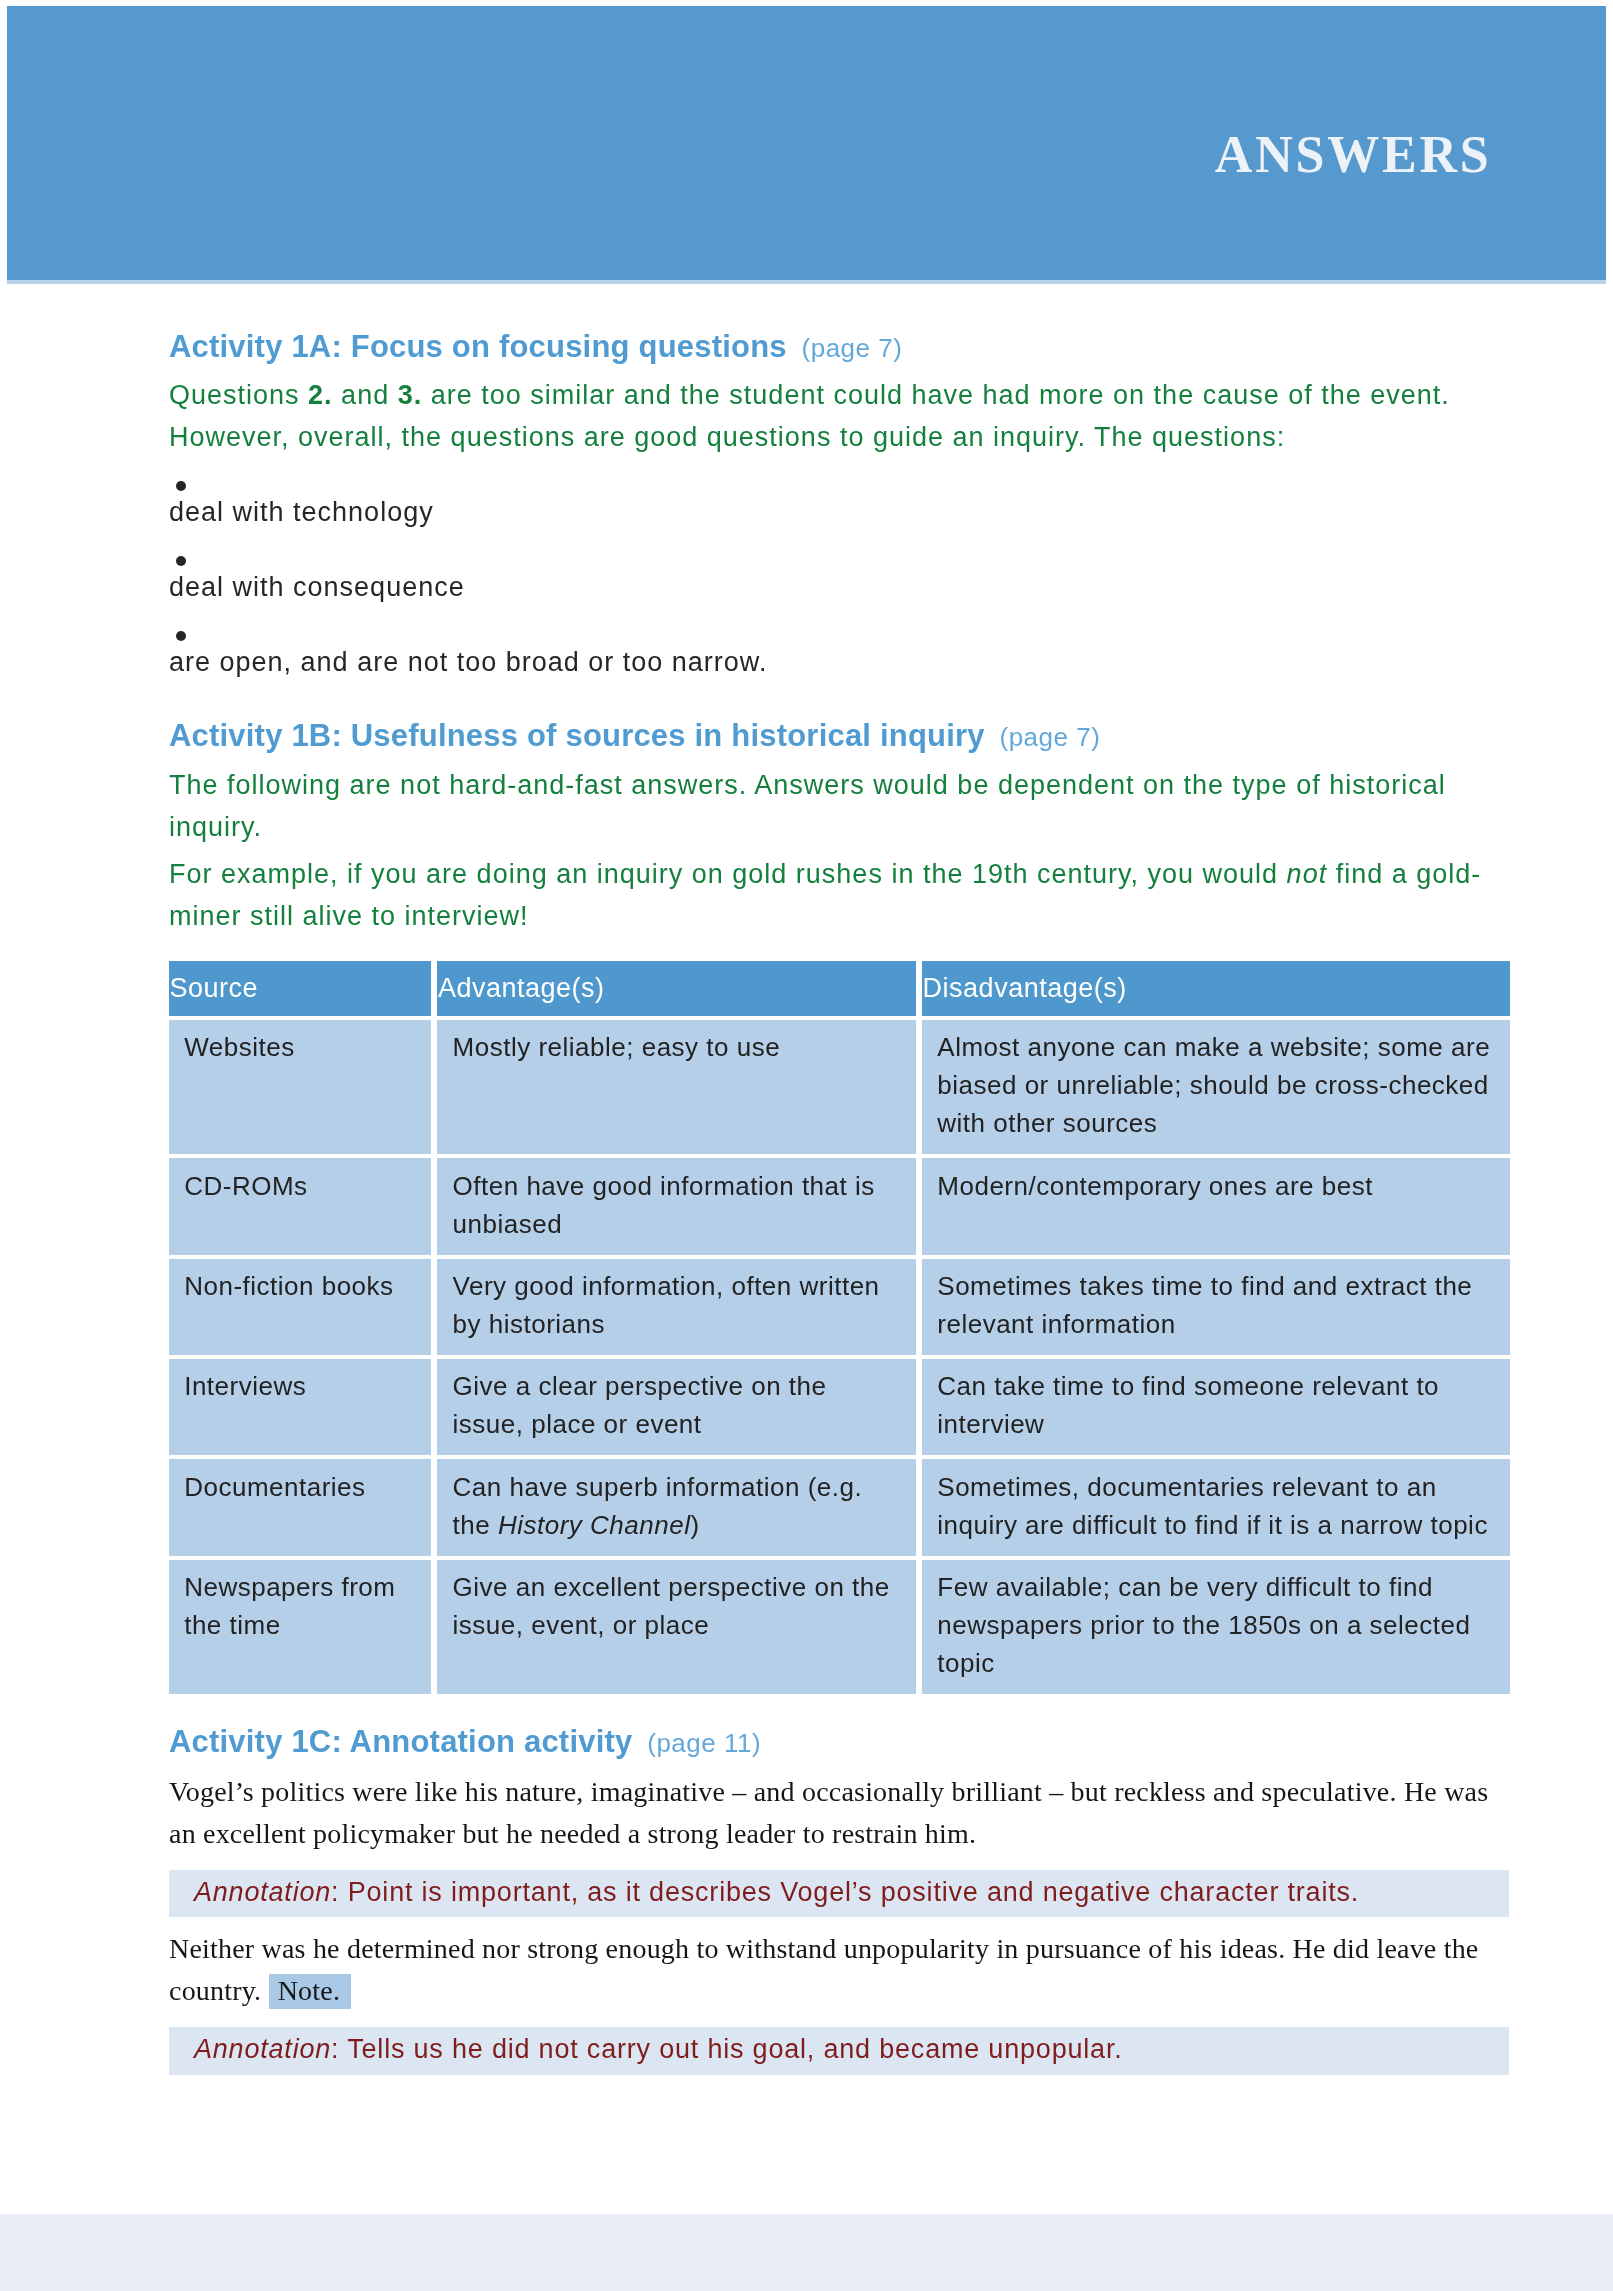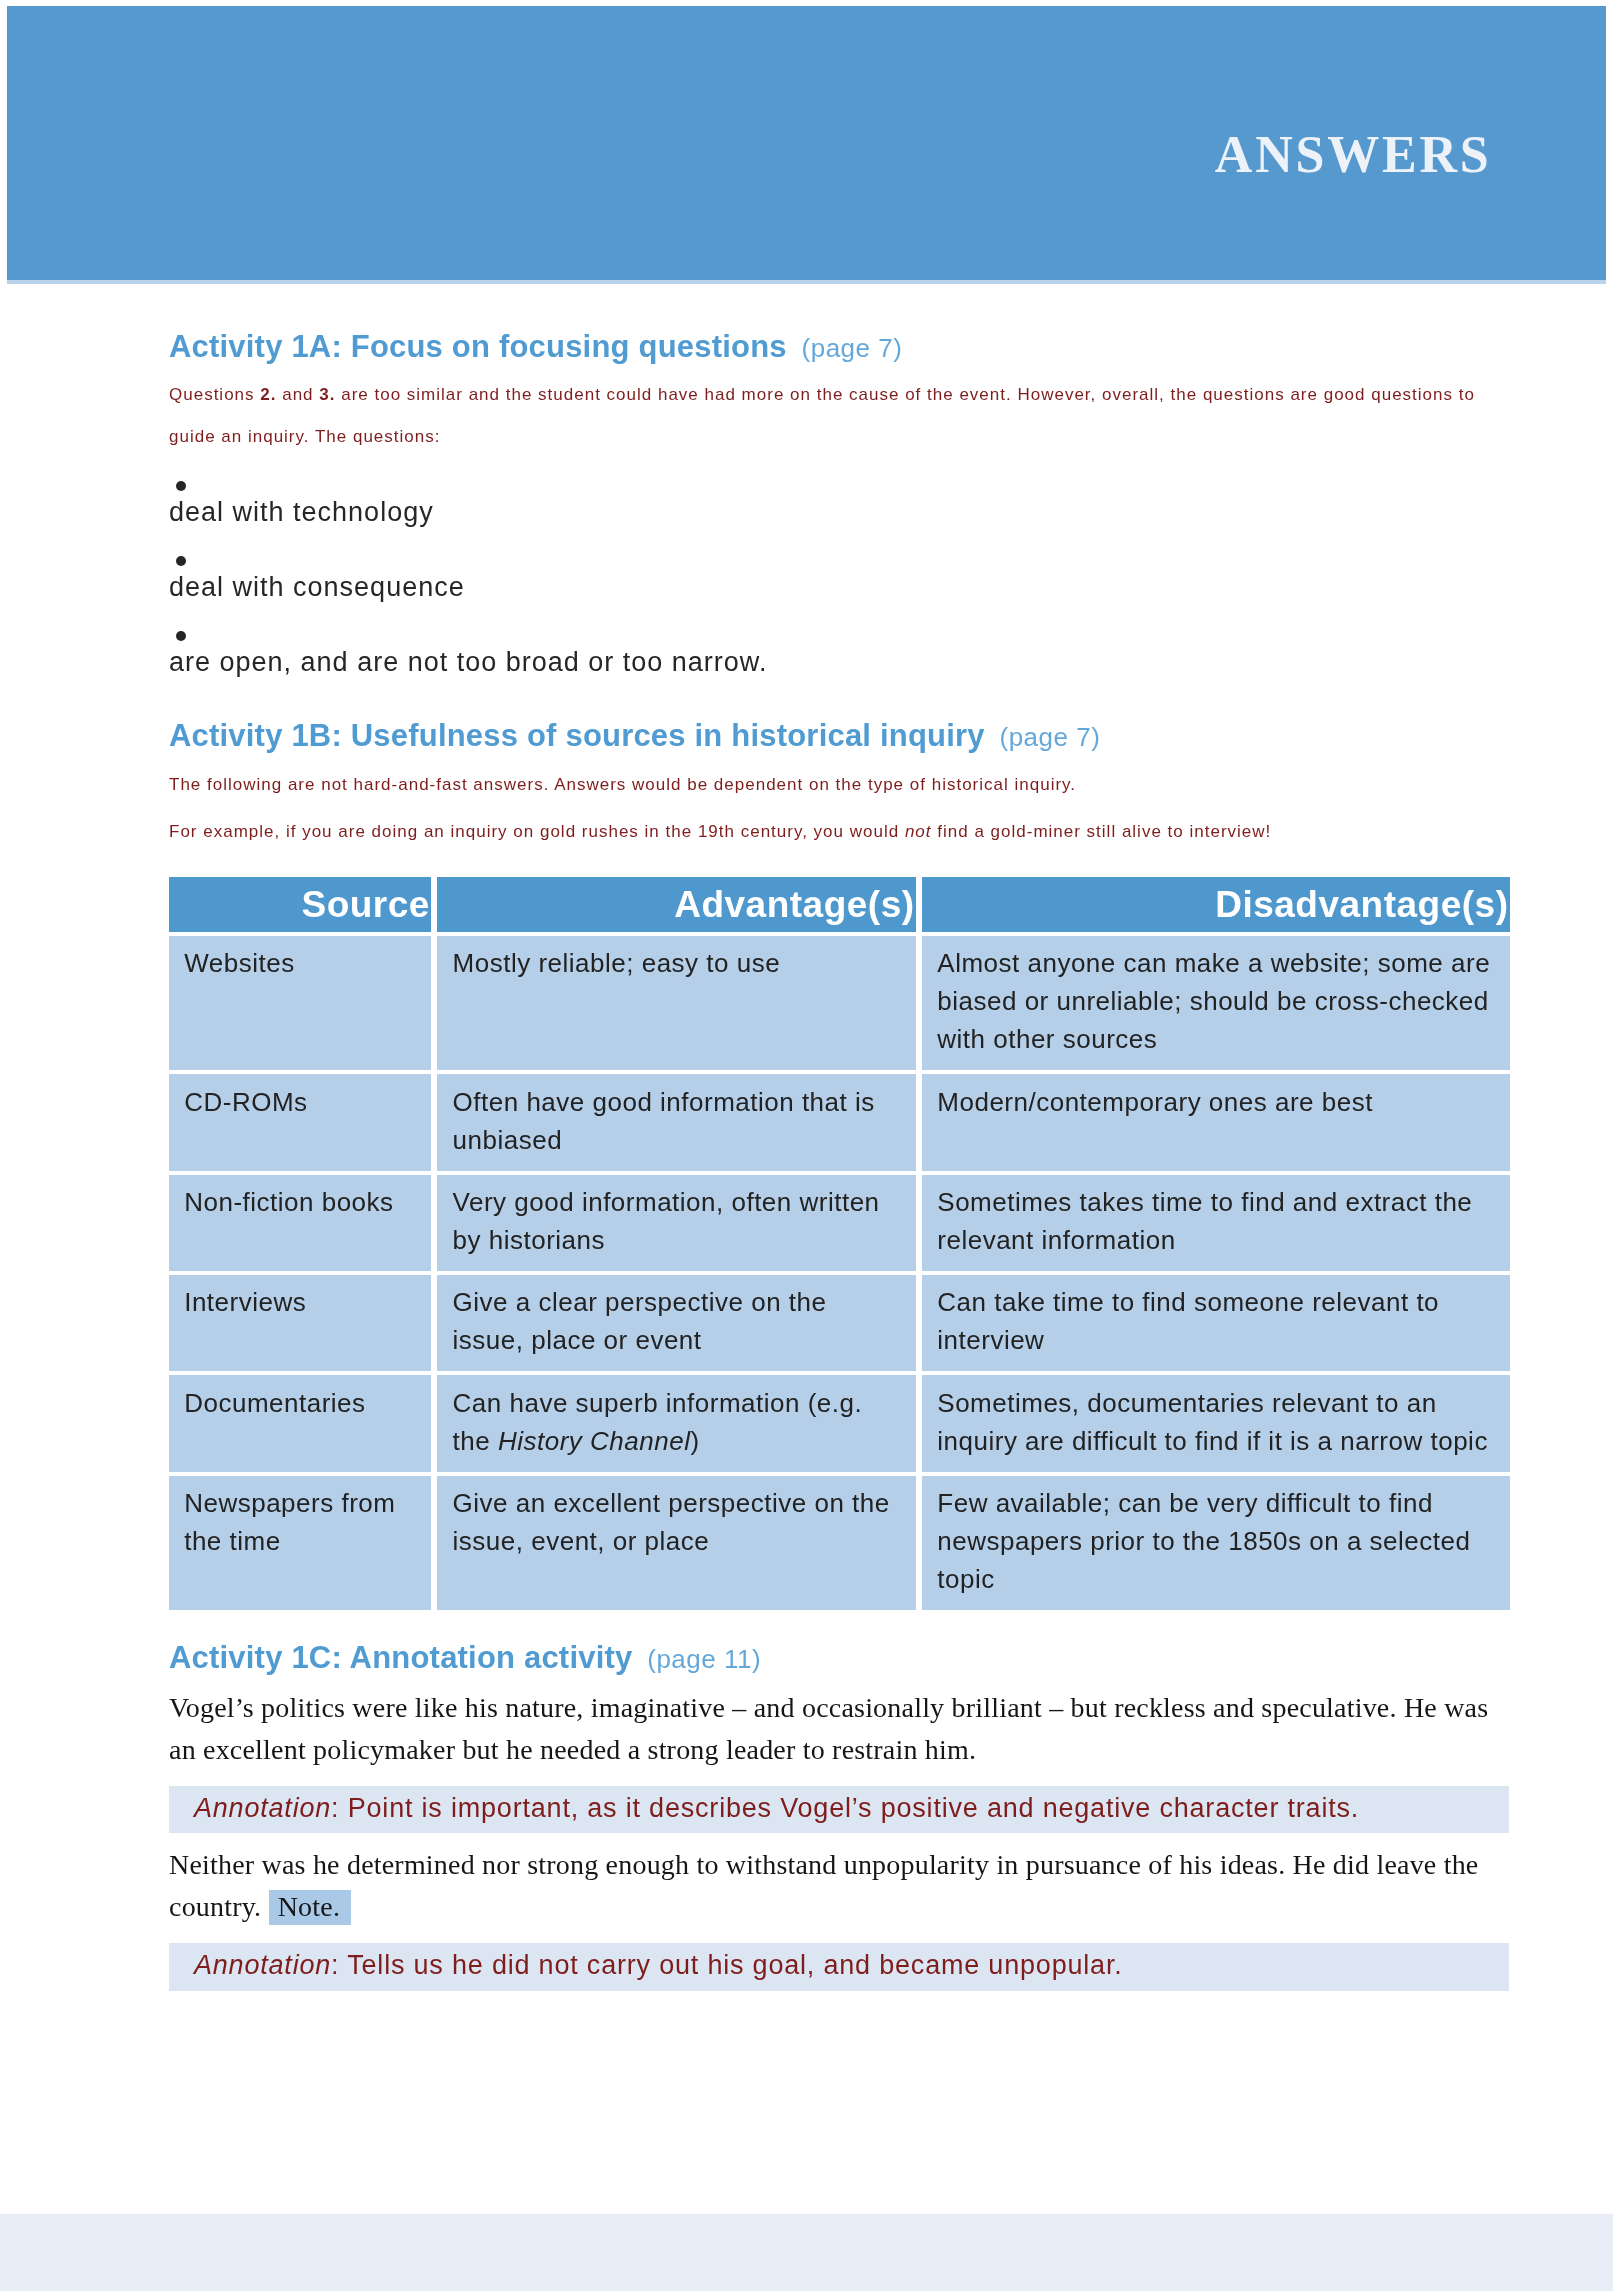--- a/index.html
+++ b/index.html
@@ -19,29 +19,29 @@
           display:flex;align-items:center;justify-content:flex-end;
           padding-right:114px;box-sizing:border-box;border-bottom:4.6px solid #b9d4ea;}
   .banner-title{font-family:"Liberation Serif",serif;font-weight:700;font-size:52px;
                 letter-spacing:2.8px;color:#edf2f8;padding-top:24px;}
   .content{position:absolute;top:283px;left:169px;width:1340px;}
   h2.sec{font-size:31px;font-weight:700;color:var(--heading);margin:0;letter-spacing:0.2px;}
   h2.sec .pageref{font-weight:400;font-size:26px;margin-left:14.8px;color:var(--heading-light);letter-spacing:0.5px;}
   .sec-a h2{margin-top:46px;}
   .sec-b h2{margin-top:35px;}
   .sec-c h2{margin-top:26px;}
-  p.body{font-size:17px;line-height:42px;letter-spacing:1px;margin:9.2px 0 0;color:#7f1d1d;}
+  p.body{font-size:27px;line-height:42px;letter-spacing:1px;margin:9.2px 0 0;color:#15803d;}
   p.tight{margin-top:5.5px;}
   ul.bullets{list-style:none;margin:7.4px 0 0;padding:0;}
   ul.bullets li{display:flex;margin-top:7.4px;font-size:27px;line-height:42px;letter-spacing:1px;flex-direction:column;}
   .dot{width:10px;height:10px;border-radius:50%;background:#262626;margin:15.7px 35px 0 6.5px;flex:none;}
   table.src{border-collapse:separate;border-spacing:6.5px 4.6px;table-layout:fixed;
             width:1353px;margin:20px 0 0 -6.5px;}
-  table.src th{background:var(--table-head);color:#ffffff;font-weight:700;font-size:37px;
-               height:53px;text-align:right;vertical-align:middle;letter-spacing:0.5px;}
+  table.src th{background:var(--table-head);color:#ffffff;font-weight:400;font-size:27px;
+               height:53px;text-align:left;vertical-align:middle;letter-spacing:0.5px;}
   table.src td{background:var(--table-cell);font-size:26px;line-height:38px;letter-spacing:0.5px;
                padding:8.3px 15.7px 12px;vertical-align:top;color:#222222;}
   p.serif{font-family:"Liberation Serif",serif;font-size:28px;line-height:42px;
           letter-spacing:0.2px;margin:11px 0 0;color:#161616;}
   .annotation{background:var(--annotation);margin-top:14.8px;padding:7.4px 18.5px 9.2px 25px;
               font-size:27px;line-height:31px;letter-spacing:0.8px;color:#7f1d1d;}
   .seg-b{font-weight:700;}
   .seg-i{font-style:italic;}
   .seg-note{background:var(--note);padding:0.9px 11px 2.8px 9.2px;}
   .footer{position:absolute;left:0;right:0;bottom:0;height:78px;background:var(--footer);}

